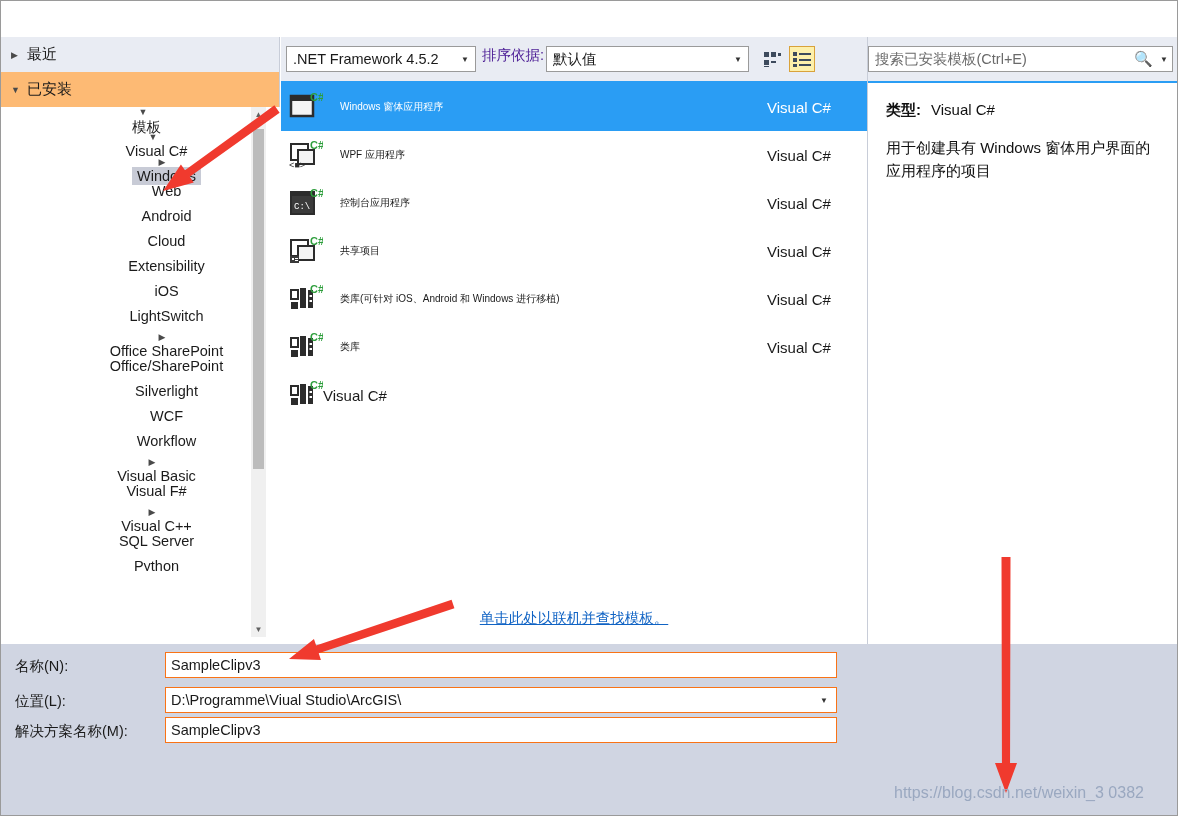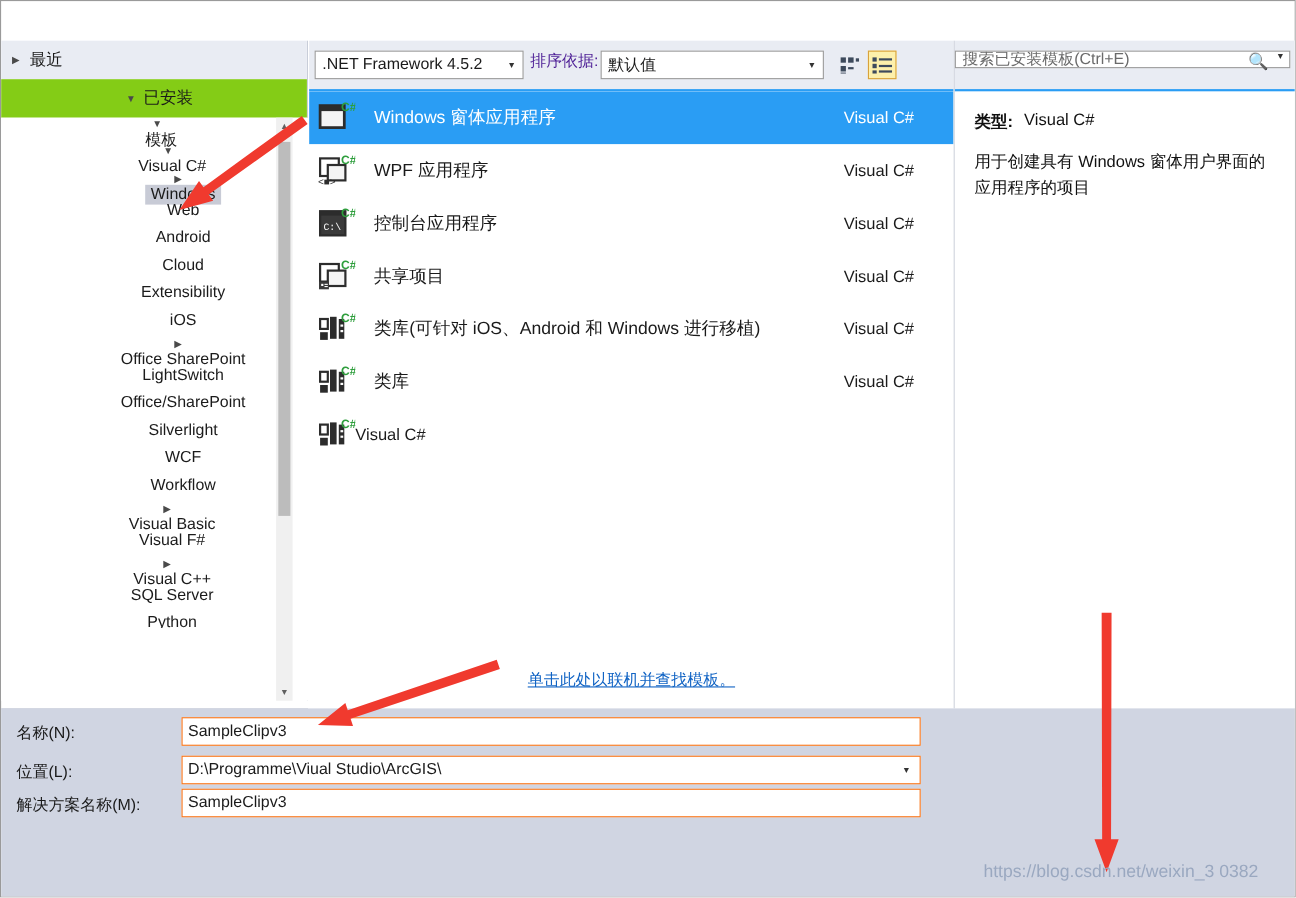--- a/index.html
+++ b/index.html
@@ -42,21 +42,21 @@
   #sidebar {
     position: absolute; left: 0; top: 36px; width: 279px; height: 600px;
     background: #ffffff;
     border-right: 1px solid #c8cdd8;
   }
   .group-header {
     height: 35px; display: flex; align-items: center;
     padding-left: 10px; font-size: 15px; color: #1a1a1a;
   }
   #grp-recent { background: #e9ecf3; }
-  #grp-installed { background: #84cc16; justify-content: center; }
+  #grp-installed { background: #fdba74; }
   .tri {
     width: 16px; display: inline-block; font-size: 9px; color: #4a4a4a;
     text-align: left;
   }
   .tri.collapsed::before { content: "\25B6"; }
   .tri.expanded::before { content: "\25BC"; }
   .tri.empty::before { content: ""; }
 
   #tree {
     position: absolute; left: 0; top: 70px; width: 279px; height: 530px;
@@ -133,21 +133,21 @@
     position: absolute; left: 0; top: 44px; width: 586px; height: 512px;
     background: #ffffff; border-top: 2px solid #2a9df4; overflow: hidden;
   }
   .tmpl-row {
     height: 48px; display: flex; align-items: center;
     padding-left: 8px; padding-right: 14px;
   }
   .tmpl-row.selected { background: #2a9df4; }
   .tmpl-row.selected .tname, .tmpl-row.selected .tlang { color: #ffffff; }
   .tname {
-    flex: 1; font-size: 16px; color: #1a1a1a; padding-left: 17px;
+    flex: 1; font-size: 10px; color: #1a1a1a; padding-left: 17px;
     white-space: nowrap; overflow: hidden;
   }
   .tlang { font-size: 15px; color: #1a1a1a; width: 86px; white-space: nowrap; }
 
   .ticon { width: 34px; height: 34px; position: relative; flex: 0 0 34px; }
 
   #online-link-wrap {
     position: absolute; left: 0; top: 556px; width: 586px; height: 51px;
     background: #ffffff; display: flex; align-items: center; justify-content: center;
   }
@@ -159,23 +159,23 @@
   
   #rightpanel {
     position: absolute; left: 866px; top: 36px; width: 312px; height: 607px;
     background: #ffffff; border-left: 1px solid #c8cdd8;
   }
   #search-wrap {
     position: absolute; left: 0; top: 0; width: 312px; height: 44px;
     background: #e9ecf3;
   }
   #search-box {
-    position: absolute; left: 0px; top: 9px; width: 305px; height: 16px;
+    position: absolute; left: 0px; top: 9px; width: 305px; height: 26px;
     background: #ffffff; border: 1px solid #9a9a9a;
-    display: flex; 
+    display: flex; align-items: center;
   }
   #search-input {
     flex: 1; border: 0; outline: none; background: transparent;
     font-family: "Liberation Sans", "DejaVu Sans", sans-serif;
     font-size: 14.5px; color: #6a6a6a; padding-left: 6px;
   }
   #search-input::placeholder { color: #6a6a6a; opacity: 1; }
   #search-icon { width: 24px; text-align: center; color: #18457c; font-size: 15px; }
   #search-carat { width: 16px; text-align: center; font-size: 8px; color: #333; }
 
@@ -267,26 +267,26 @@
         </div>
         <div class="tree-item depth2">
           <span class="tri empty"></span>
           <span class="lbl">Extensibility</span>
         </div>
         <div class="tree-item depth2">
           <span class="tri empty"></span>
           <span class="lbl">iOS</span>
         </div>
         <div class="tree-item depth2">
+          <span class="tri empty"></span>
+          <span class="lbl">LightSwitch</span>
+        </div>
+        <div class="tree-item depth2">
           <span class="tri collapsed"></span>
           <span class="lbl">Office SharePoint</span>
-        </div>
-        <div class="tree-item depth2">
-          <span class="tri empty"></span>
-          <span class="lbl">LightSwitch</span>
         </div>
         <div class="tree-item depth2">
           <span class="tri empty"></span>
           <span class="lbl">Office/SharePoint</span>
         </div>
         <div class="tree-item depth2">
           <span class="tri empty"></span>
           <span class="lbl">Silverlight</span>
         </div>
         <div class="tree-item depth2">

